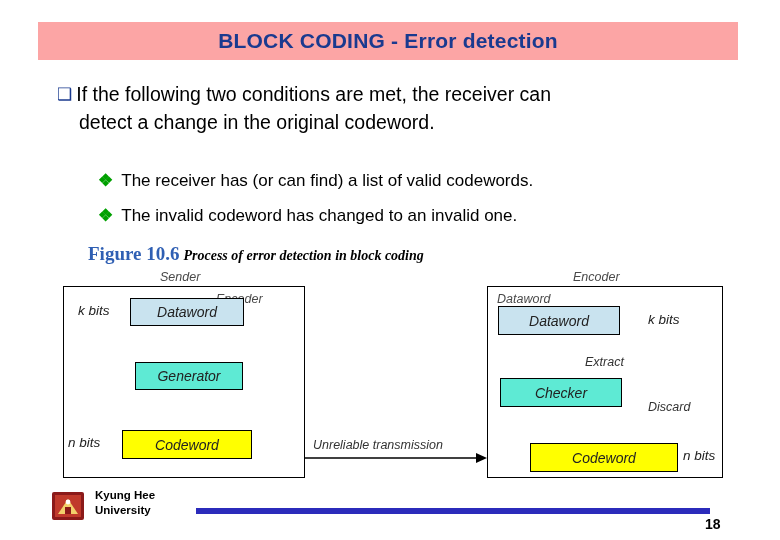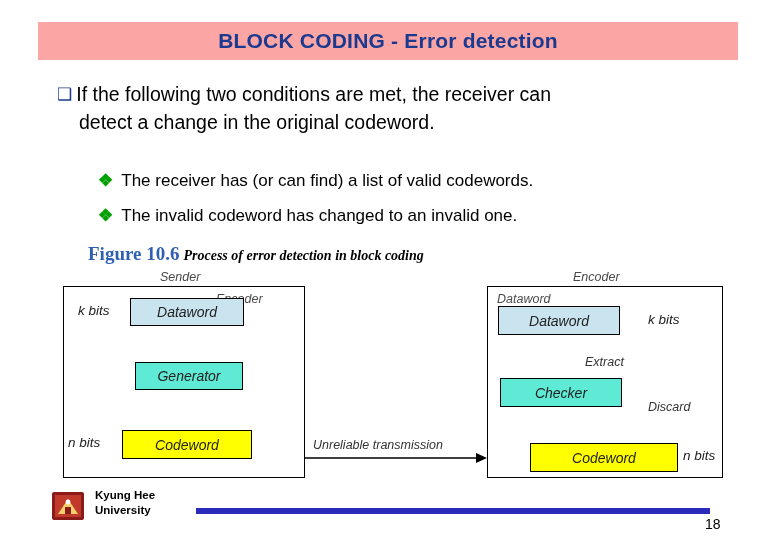--- a/index.html
+++ b/index.html
@@ -78,21 +78,21 @@
 
   
   .footer-line{
     position:absolute;left:196px;top:508px;width:514px;height:6px;background:#2b2bbb;
   }
   .univ{
     position:absolute;left:95px;top:488px;
     font-size:11.5px;font-weight:bold;color:#000;line-height:1.3;
   }
   .page-num{
-    position:absolute;left:705px;top:516px;font-size:14px;font-weight:normal;color:#000;
+    position:absolute;left:705px;top:516px;font-size:14px;font-weight:bold;color:#000;
   }
   .logo{
     position:absolute;left:50px;top:488px;width:36px;height:36px;
   }
 </style>
 </head>
 <body>
 
 <div class="slide">
 

